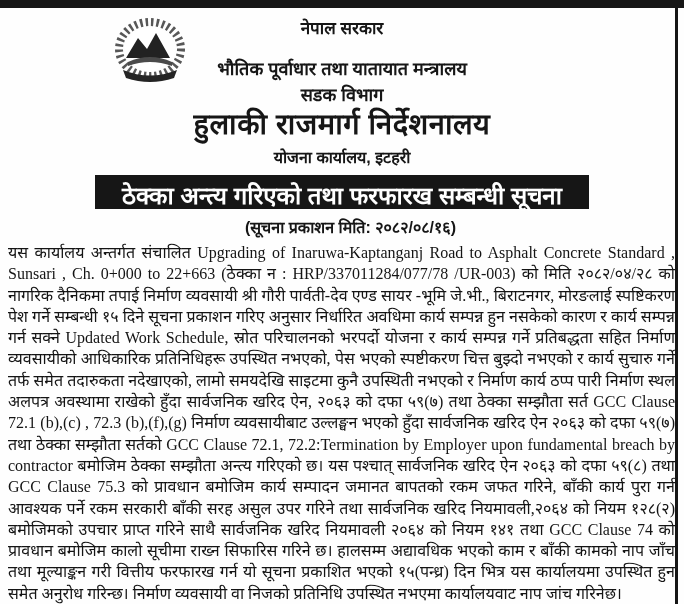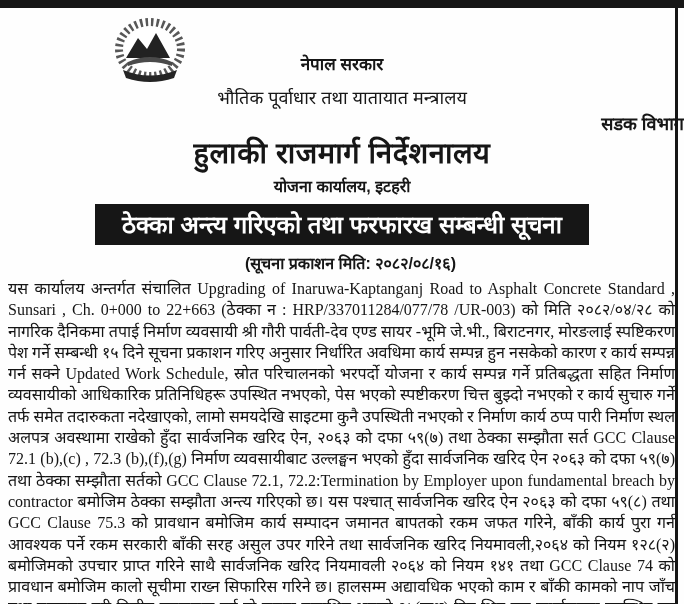--- a/index.html
+++ b/index.html
@@ -24,28 +24,28 @@
   }
   .emblem {
     position: absolute; left: 110px; top: 16px;
     width: 80px; height: 74px;
   }
   .letterhead {
     padding-top: 18px;
     text-align: center;
     font-family: "Liberation Sans", "DejaVu Sans", sans-serif;
   }
-  .gov-title     { font-size: 17px; font-weight: 700; line-height: 22px; margin-top: 36px; }
-  .ministry      { font-size: 18px; font-weight: 400; line-height: 24px; margin-top: 10px; }
-  .department    { font-size: 18px; font-weight: 700; line-height: 24px; margin-top: 2px; text-align: right; }
+  .gov-title     { font-size: 17px; font-weight: 700; line-height: 22px; }
+  .ministry      { font-size: 18px; font-weight: 700; line-height: 24px; margin-top: 17px; }
+  .department    { font-size: 18px; font-weight: 700; line-height: 24px; margin-top: 2px; }
   .directorate   { font-size: 29px; font-weight: 800; line-height: 33px; margin-top: 1px; letter-spacing: 0.5px; text-align: center; }
   .office        { font-size: 16px; font-weight: 700; line-height: 20px; margin-top: 7px; }
   .banner {
     margin: 7px auto 0 auto;
-    width: 494px; height: 41px;
+    width: 494px; height: 34px;
     background: #161616;
     color: #ffffff;
     text-align: center;
     font-family: "Liberation Sans", "DejaVu Sans", sans-serif;
     font-size: 24px; font-weight: 800;
     line-height: 41px;
     white-space: nowrap;
   }
   .date-line {
     margin-top: 7px;

